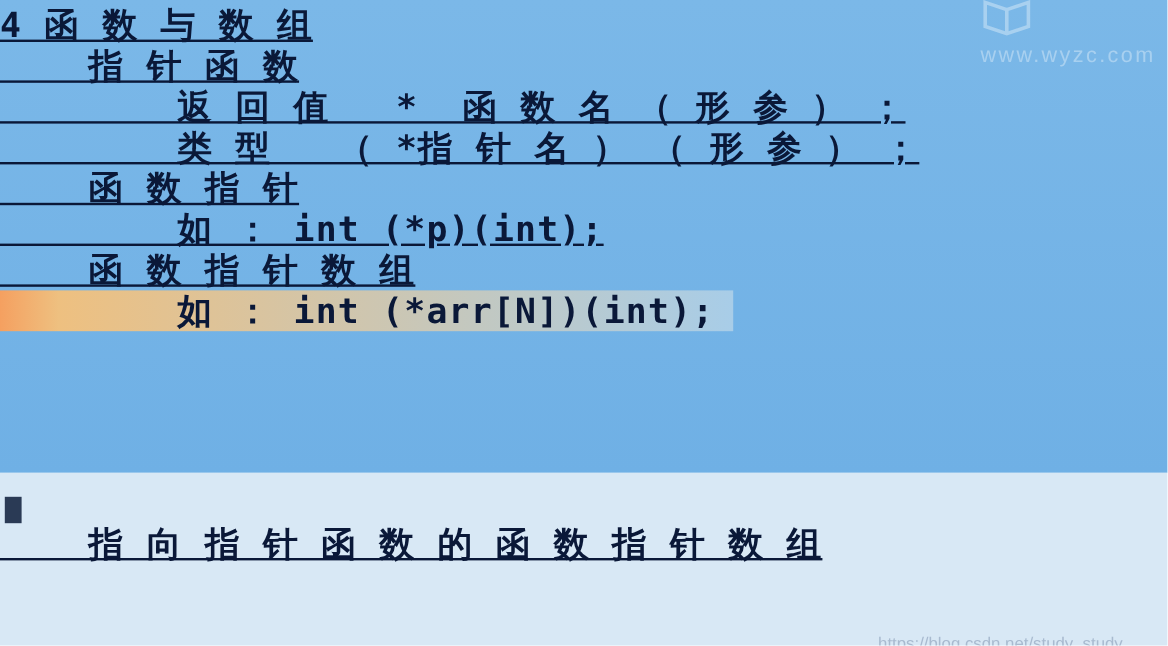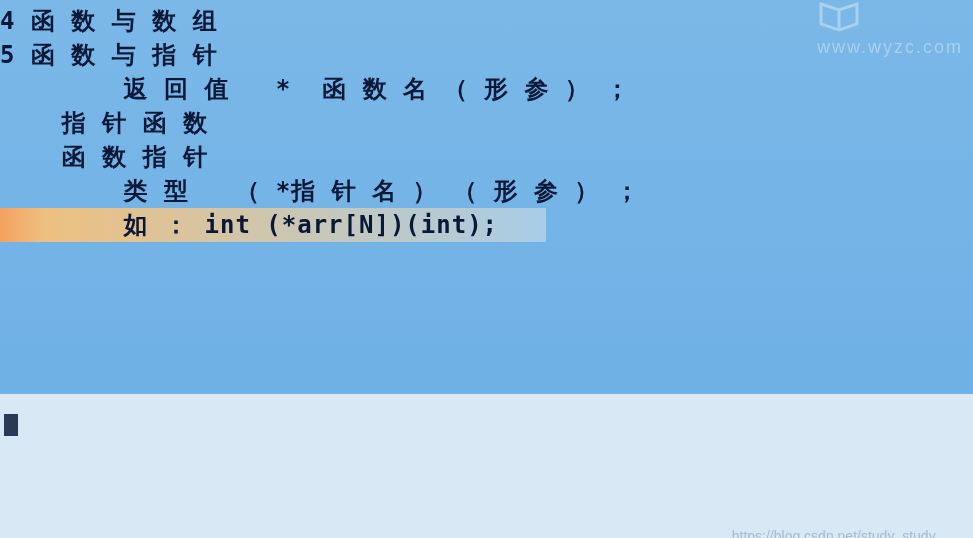--- a/index.html
+++ b/index.html
@@ -17,32 +17,33 @@
     padding: 4px 0 0 0;
     position: relative;
   }
   .bottom-section {
     background: #d8e8f5;
     height: 148px;
     padding-top: 8px;
     position: relative;
   }
   .code-line {
-    font-size: 24px;
+    font-size: 29px;
     font-weight: bold;
     color: #0a1838;
     white-space: pre;
     line-height: 34px;
     letter-spacing: 1px;
     font-family: "SimHei", "Microsoft YaHei", monospace;
+    text-decoration: underline;
   }
   .highlight-line {
     background: linear-gradient(to right, #f5a060 0%, #eec080 8%, #a8cde8 100%);
     display: inline-block;
-    padding-right: 48px;
+    padding-right: 16px;
   }
   .watermark-top {
     position: absolute;
     top: -6px;
     right: 10px;
     color: rgba(255,255,255,0.35);
     font-size: 40px;
     font-weight: bold;
     font-family: "Microsoft YaHei", sans-serif;
     letter-spacing: -2px;
@@ -87,24 +88,26 @@
   <div class="watermark-top">
     <span class="logo-icon">
       <svg width="44" height="38" viewBox="0 0 44 38">
         <path d="M4 8 L22 14 L40 8 L40 28 L22 34 L4 28 Z M22 14 L22 34" fill="none" stroke="rgba(255,255,255,0.35)" stroke-width="3"></path>
       </svg>
     </span>
     <span class="sub">www.wyzc.com</span>
   </div>
 
   <div class="code-line"><span class="line-num"></span><span>4 函 数 与 数 组</span></div>
-  <div class="code-line"><span>5 函 数 与 指 针</span></div>
+  <div class="code-line"><span>    指 针 函 数</span></div>
   <div class="code-line"><span>        返 回 值   *  函 数 名 （ 形 参 ） ；</span></div>
-  <div class="code-line"><span>    指 针 函 数</span></div>
+  <div class="code-line"><span>        类 型   （ *指 针 名 ） （ 形 参 ） ；</span></div>
   <div class="code-line"><span>    函 数 指 针</span></div>
-  <div class="code-line"><span>        类 型   （ *指 针 名 ） （ 形 参 ） ；</span></div>
+  <div class="code-line"><span>        如 ： int (*p)(int);</span></div>
+  <div class="code-line"><span>    函 数 指 针 数 组</span></div>
   <div class="code-line"><span class="highlight-line"><span>        如 ： int (*arr[N])(int);</span></span></div>
 </div>
 
 <div class="bottom-section">
   <div class="code-line"><span class="cursor-block"></span></div>
+  <div class="code-line"><span>    指 向 指 针 函 数 的 函 数 指 针 数 组</span></div>
   <div class="watermark-bottom">https://blog.csdn.net/study_study___</div>
 </div>
 
 </body></html>

